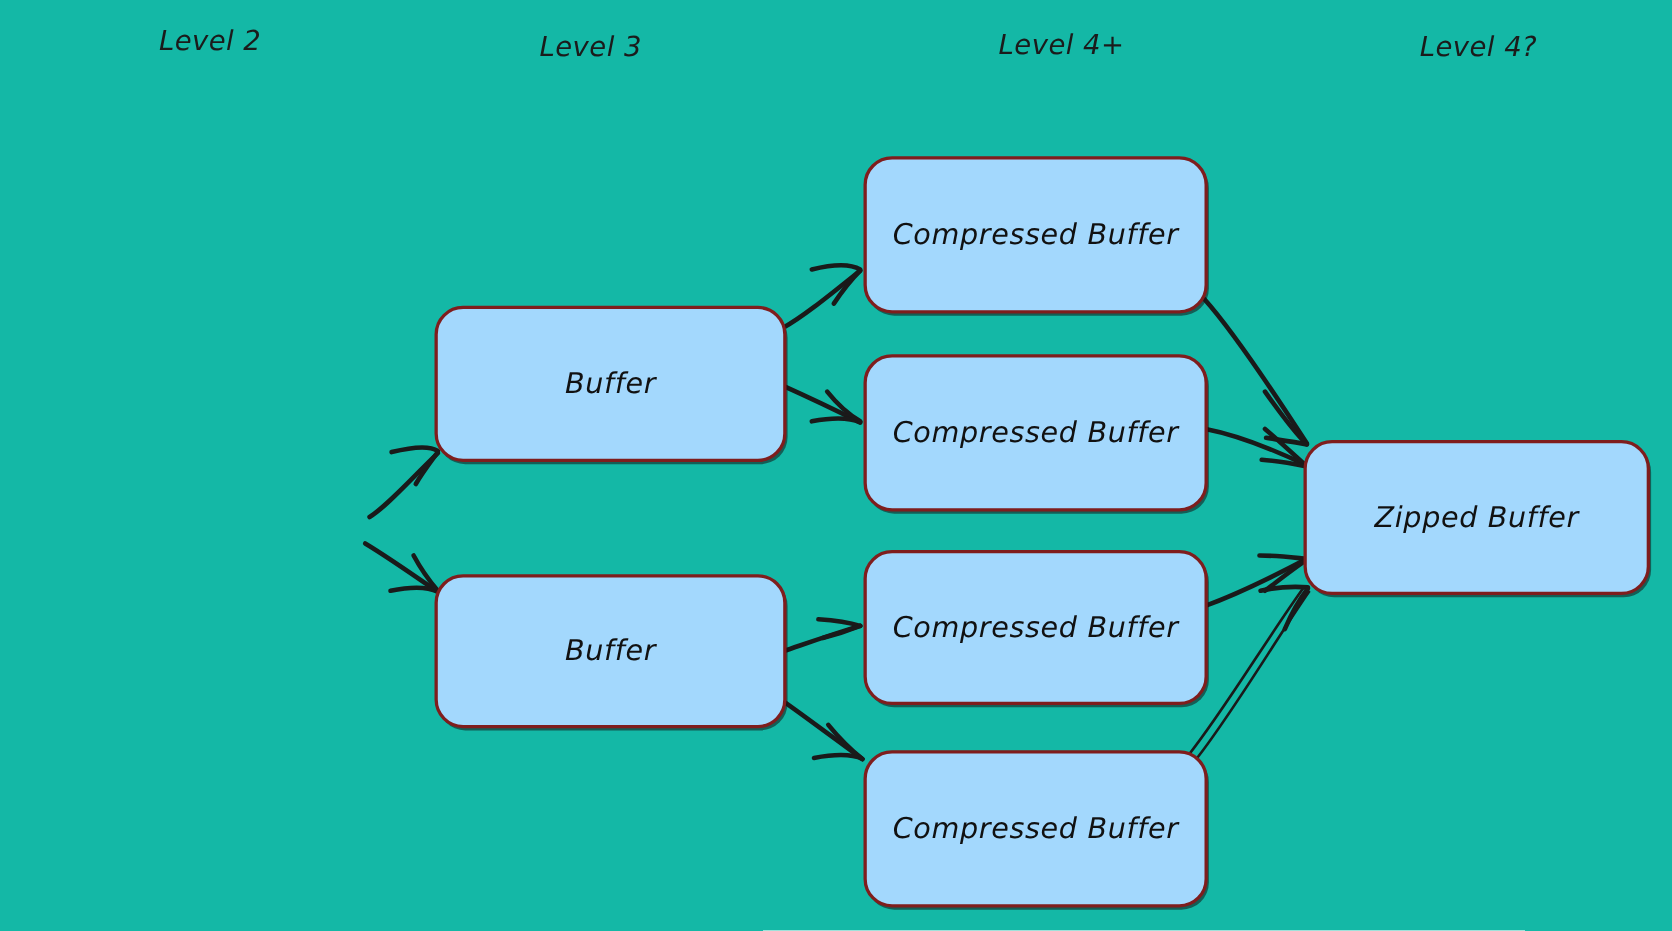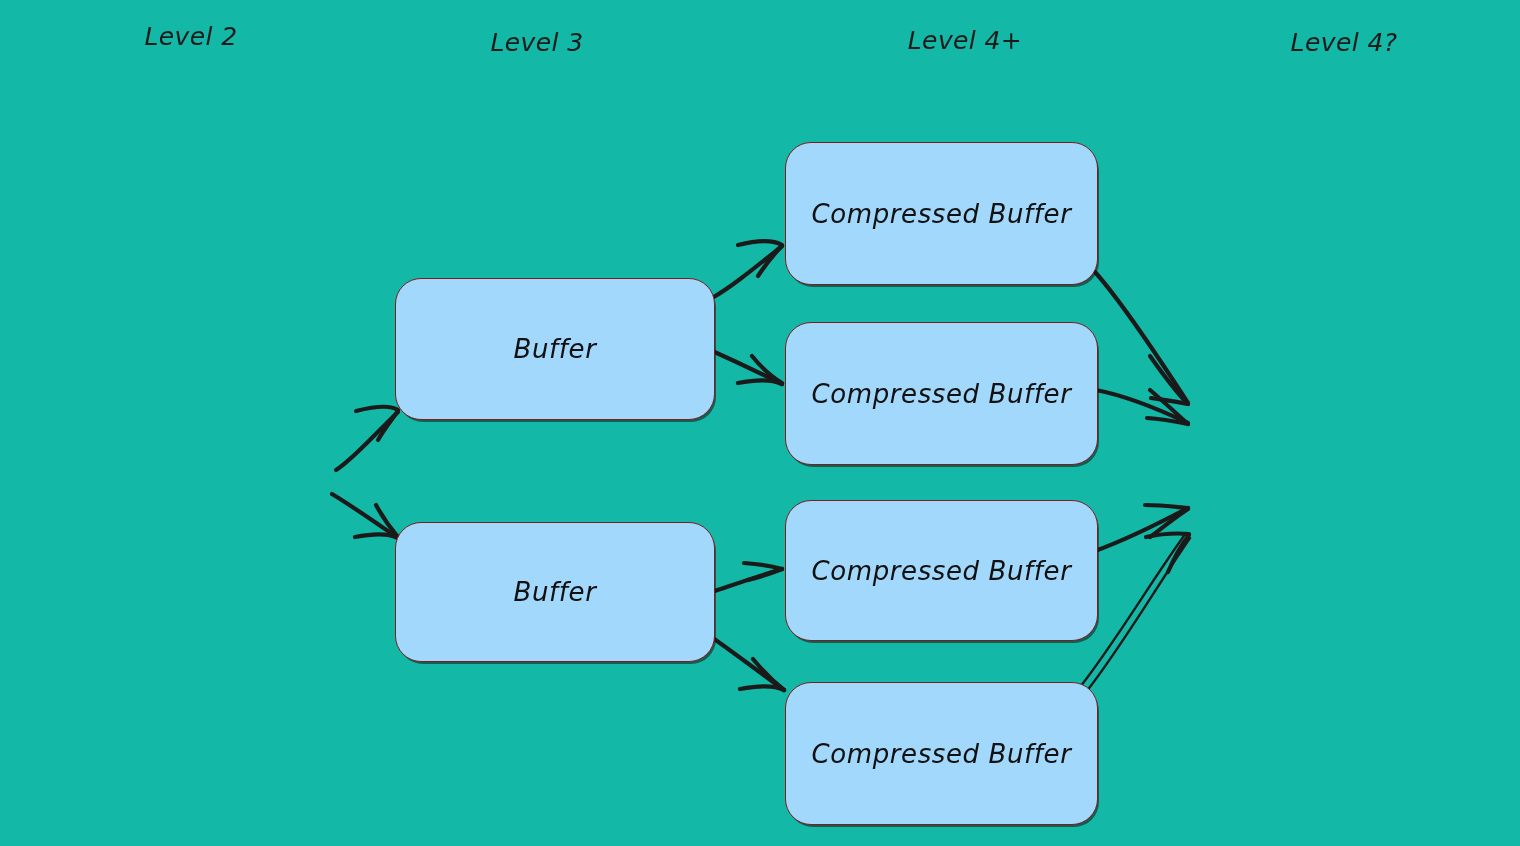--- a/index.html
+++ b/index.html
@@ -37,21 +37,21 @@
     white-space: nowrap;
     letter-spacing: 0.4px;
   }
   .node {
     position: absolute;
     box-sizing: border-box;
     display: flex;
     align-items: center;
     justify-content: center;
     background: #a3d8fd;
-    border: 1px solid #7f1d1d;
+    border: 3px solid #7f1d1d;
     border-radius: 26px;
     color: #111111;
     font-family: "DejaVu Sans", sans-serif;
     font-size: 26px;
     font-style: italic;
     letter-spacing: 0.6px;
     text-align: center;
     box-shadow: 2px 3px 0 -1px rgba(20,20,20,0.55);
   }
   .node::after {
@@ -165,14 +165,17 @@
   </div>
 
   <div class="node" style="left:785px; top:500px; width:313px; height:141px;">
     <span class="node-label">Compressed Buffer</span>
   </div>
 
   <div class="node" style="left:785px; top:682px; width:313px; height:143px;">
     <span class="node-label">Compressed Buffer</span>
   </div>
 
+  <div class="node" style="left:1185px; top:400px; width:315px; height:141px;">
+    <span class="node-label">Zipped Buffer</span>
+  </div>
 
 </div>
 
 </body></html>

